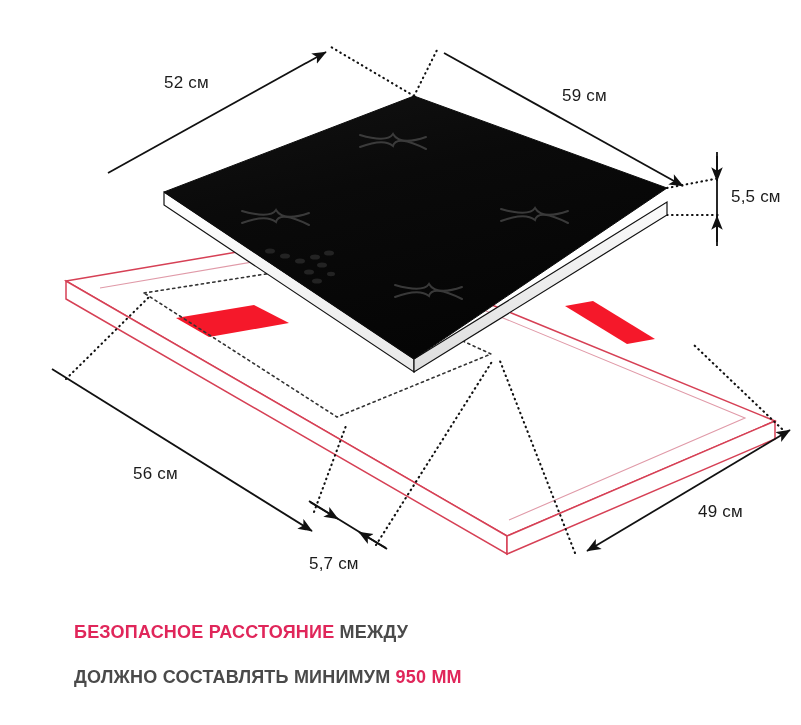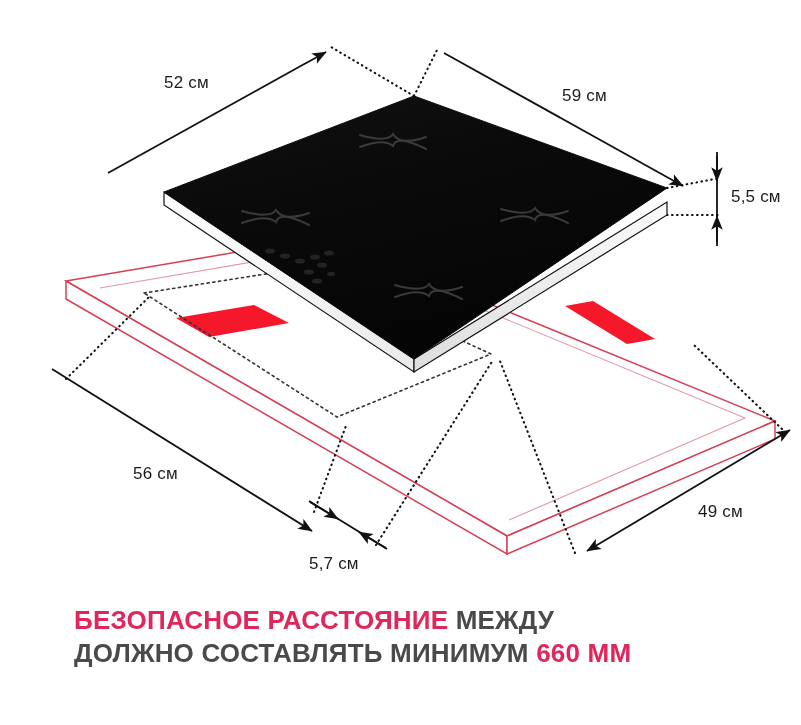--- a/index.html
+++ b/index.html
@@ -38,25 +38,26 @@
     top: 604px;
     width: 801px;
     height: 121px;
     box-sizing: border-box;
     padding-left: 74px;
     padding-right: 20px;
   }
   .caption-line {
     font-family: "Liberation Sans", sans-serif;
     font-weight: bold;
-    font-size: 26px;
+    font-size: 18px;
     line-height: 33px;
     color: #4a4a4a;
     letter-spacing: 0.2px;
     white-space: nowrap;
+    margin-top: 12px;
   }
   .hl {
     color: #e0265a;
   }
 </style>
 </head>
 <body>
 
 <div id="diagram-stage">
   <svg id="diagram-svg" viewBox="0 0 801 600" xmlns="http://www.w3.org/2000/svg">
@@ -197,15 +198,15 @@
       <text class="dim-label" x="694" y="517">49 см</text>
     </g>
   </svg>
 </div>
 
 <div id="caption-block">
   <div class="caption-line">
     <span class="hl">БЕЗОПАСНОЕ РАССТОЯНИЕ</span><span> МЕЖДУ</span>
   </div>
   <div class="caption-line">
-    <span>ДОЛЖНО СОСТАВЛЯТЬ МИНИМУМ </span><span class="hl">660 ММ</span>
+    <span>ДОЛЖНО СОСТАВЛЯТЬ МИНИМУМ </span><span class="hl">950 ММ</span>
   </div>
 </div>
 
 </body></html>

